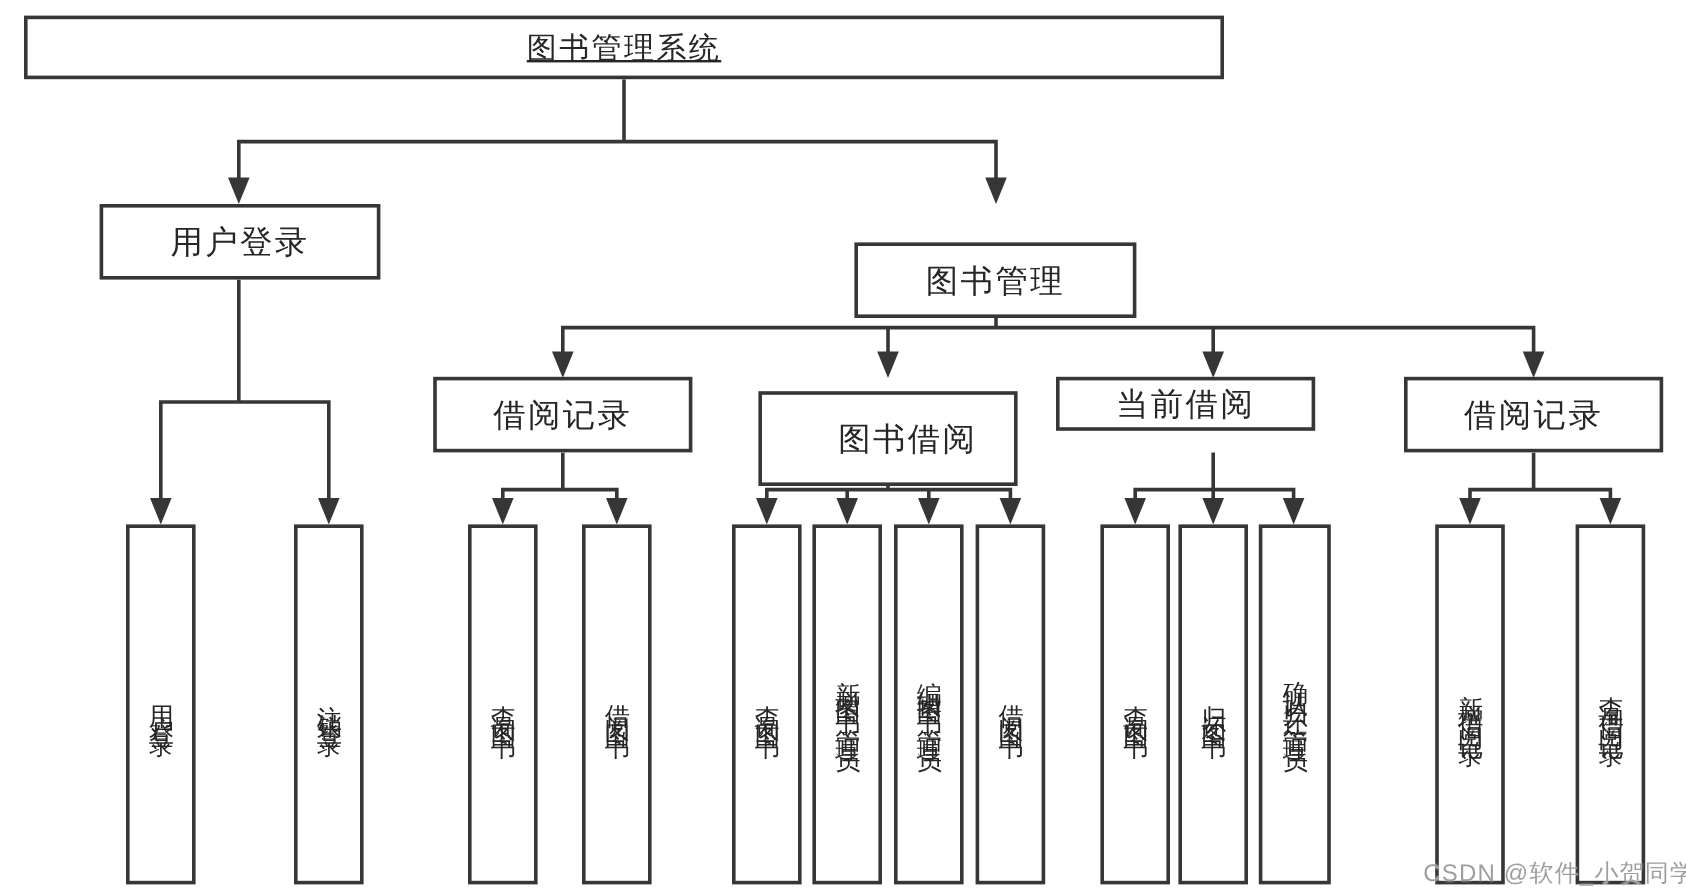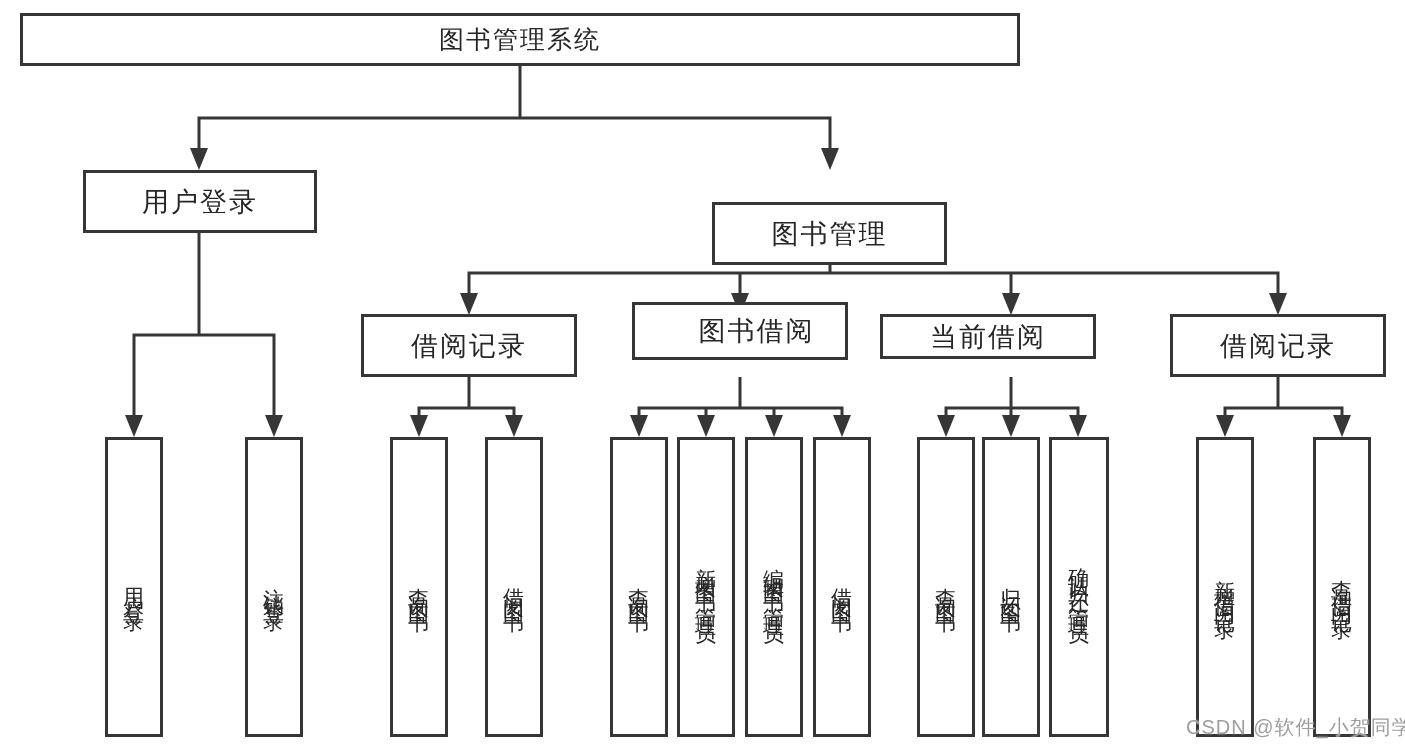--- a/index.html
+++ b/index.html
@@ -29,21 +29,21 @@
     display: flex;
     align-items: center;
     justify-content: center;
     color: #262626;
   }
   .h-label {
     font-size: 27px;
     letter-spacing: 2px;
     white-space: nowrap;
   }
-  .root-box .h-label { font-size: 25px; }
+  .root-box .h-label { font-size: 25px; text-decoration: underline; }
   .v-box {
     top: 437px;
     width: 58px;
     height: 300px;
   }
   .v-label {
     writing-mode: vertical-rl;
     text-orientation: mixed;
     font-size: 21px;
     line-height: 1;
@@ -117,21 +117,21 @@
   <div class="box" style="left:83px; top:170px; width:234px; height:63px;">
     <span class="h-label">用户登录</span>
   </div>
   <div class="box" style="left:712px; top:170px; width:235px; height:63px;margin-top:32px;">
     <span class="h-label">图书管理</span>
   </div>
 
   <div class="box" style="left:361px; top:314px; width:216px; height:63px;">
     <span class="h-label">借阅记录</span>
   </div>
-  <div class="box" style="left:632px; top:302px; width:216px; height:58px;padding-left:33px;">
+  <div class="box" style="left:632px; top:326px; width:216px; height:79px;padding-left:33px;">
     <span class="h-label">图书借阅</span>
   </div>
   <div class="box" style="left:880px; top:314px; width:216px; height:45px;">
     <span class="h-label">当前借阅</span>
   </div>
   <div class="box" style="left:1170px; top:314px; width:216px; height:63px;">
     <span class="h-label">借阅记录</span>
   </div>
 
   <div class="box v-box" style="left:105px;">

